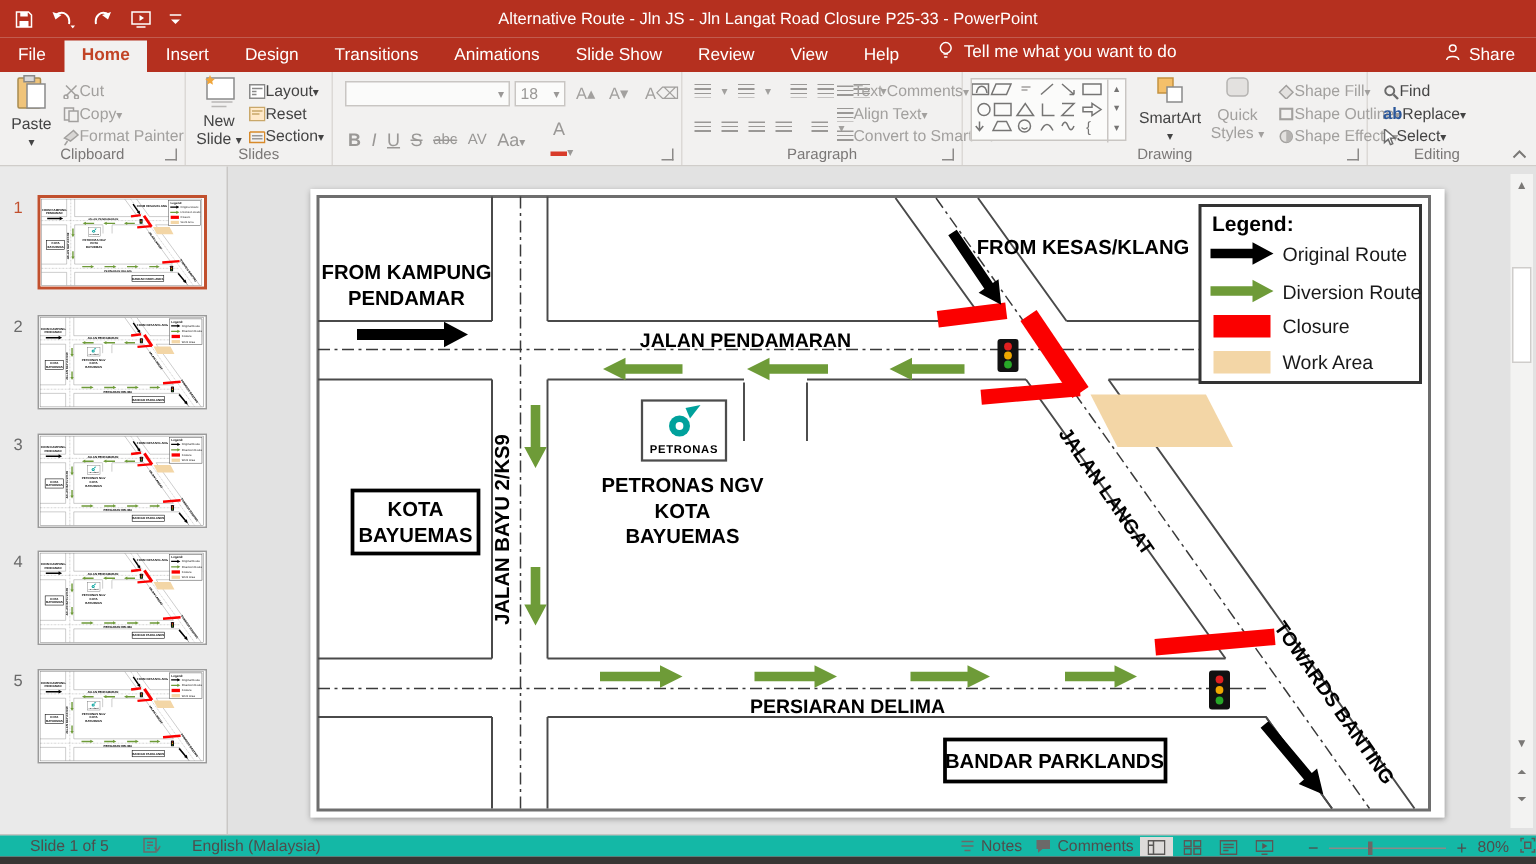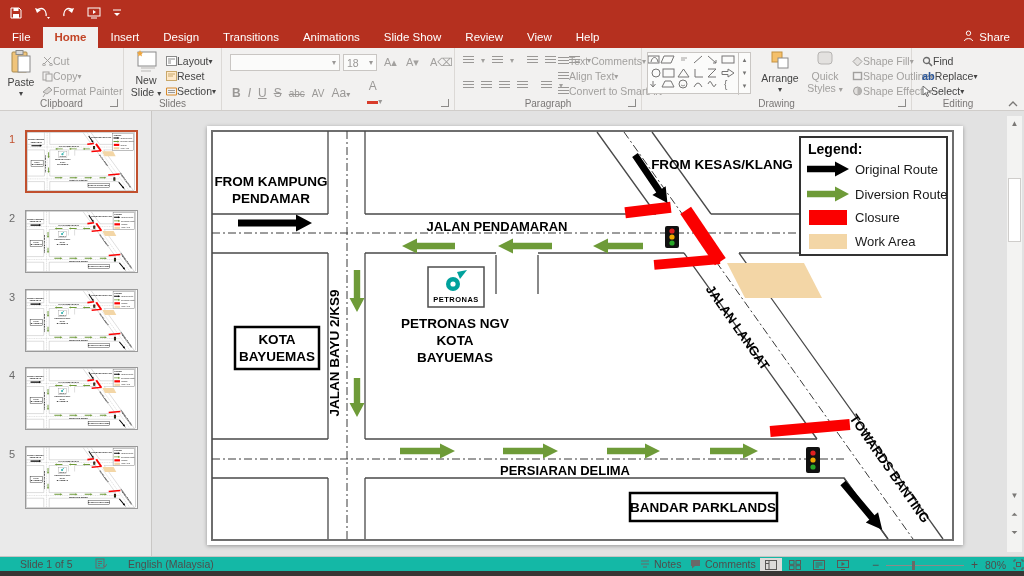--- a/index.html
+++ b/index.html
@@ -219,33 +219,41 @@
           <path d="M4,11 H10" stroke="#fff"></path>
         </svg>
       </span>
     <span>
         <svg width="8" height="8" viewBox="0 0 8 8">
           <path d="M0,1 H8" stroke="#fff"></path>
           <path d="M1,4 L4,7 L7,4 Z" fill="#fff"></path>
         </svg>
       </span>
   </div>
+  <div id="title-text">Alternative Route - Jln JS - Jln Langat Road Closure P25-33  -  PowerPoint</div>
 </div>
 
 <div id="tabsrow">
   <span class="tab">File</span>
   <span class="tab active">Home</span>
   <span class="tab">Insert</span>
   <span class="tab">Design</span>
   <span class="tab">Transitions</span>
   <span class="tab">Animations</span>
   <span class="tab">Slide Show</span>
   <span class="tab">Review</span>
   <span class="tab">View</span>
   <span class="tab">Help</span>
+  <span class="tellme">
+    <span><svg width="11" height="13" viewBox="0 0 11 13">
+          <circle cx="5.5" cy="5" r="3.6" fill="none" stroke="#fff"></circle>
+          <path d="M4,9 H7 M4.4,11 H6.6" stroke="#fff"></path>
+        </svg></span>
+    <span>Tell me what you want to do</span>
+  </span>
   <span id="share">
     <span><svg width="11" height="12" viewBox="0 0 11 12">
           <circle cx="5.5" cy="3.2" r="2.2" fill="none" stroke="#fff"></circle>
           <path d="M1.5,11 C1.5,7.8 9.5,7.8 9.5,11" fill="none" stroke="#fff"></path>
         </svg></span>
     <span>Share</span>
   </span>
 </div>
 
 <div id="ribbon">
@@ -410,21 +418,21 @@
             <text x="76" y="35" font-size="10" fill="#767574" stroke="none">{</text>
         </g>
       </svg>
       <div class="abs" style="right:0;top:0;width:12px;height:42px;border-left:1px solid #c9c6c3;font-size:7px;color:#767574;text-align:center;line-height:13px">▴<br>▾<br>▾</div>
     </div>
     <div class="bigbtn" style="left:116px;width:44px">
       <svg width="20" height="20" viewBox="0 0 20 20">
           <rect x="2" y="2" width="10" height="10" fill="#f5c06a" stroke="#c49240"></rect>
           <rect x="8" y="8" width="10" height="10" fill="#fff" stroke="#8a8a8a"></rect>
         </svg>
-      <div>Arrange</div><div class="caret">▾</div>
+      <div>SmartArt</div><div class="caret">▾</div>
     </div>
     <div class="bigbtn gray" style="left:162px;width:42px;color:#a2a09e">
       <svg width="20" height="18" viewBox="0 0 20 18">
           <rect x="3" y="2" width="14" height="12" rx="3" fill="#e3e1df" stroke="#b5b3b1"></rect>
         </svg>
       <div><span>Quick</span><br><span>Styles</span> <span class="caret">▾</span></div>
     </div>
     <div class="sbtn gray" style="left:210px;top:7px">
       <svg width="11" height="10" viewBox="0 0 11 10">
           <path d="M5.5,1 L10,5.5 L5.5,10 L1,5.5 Z" fill="#e3e1df" stroke="#a2a09e"></path>

